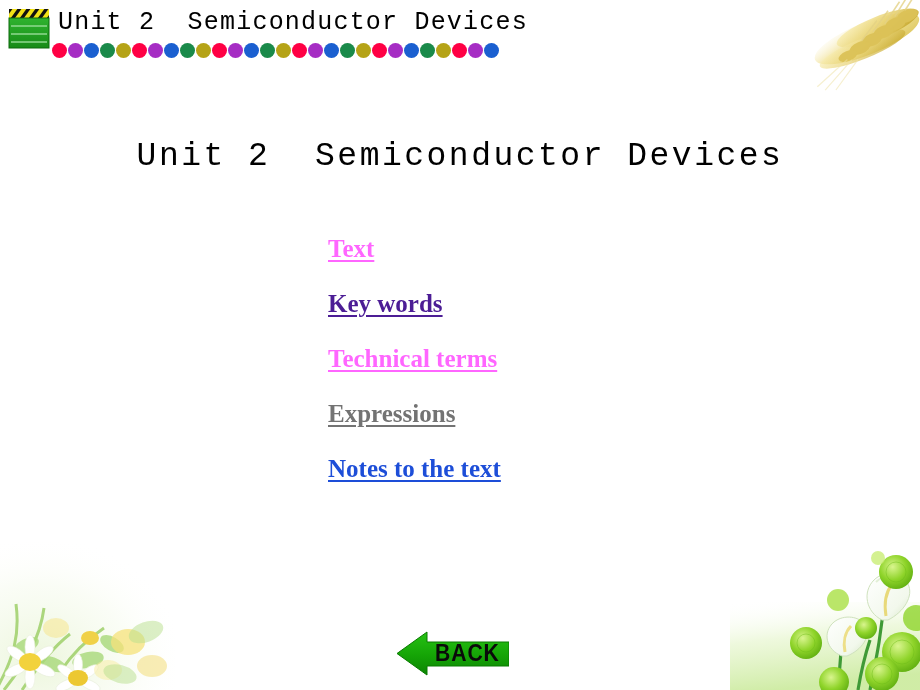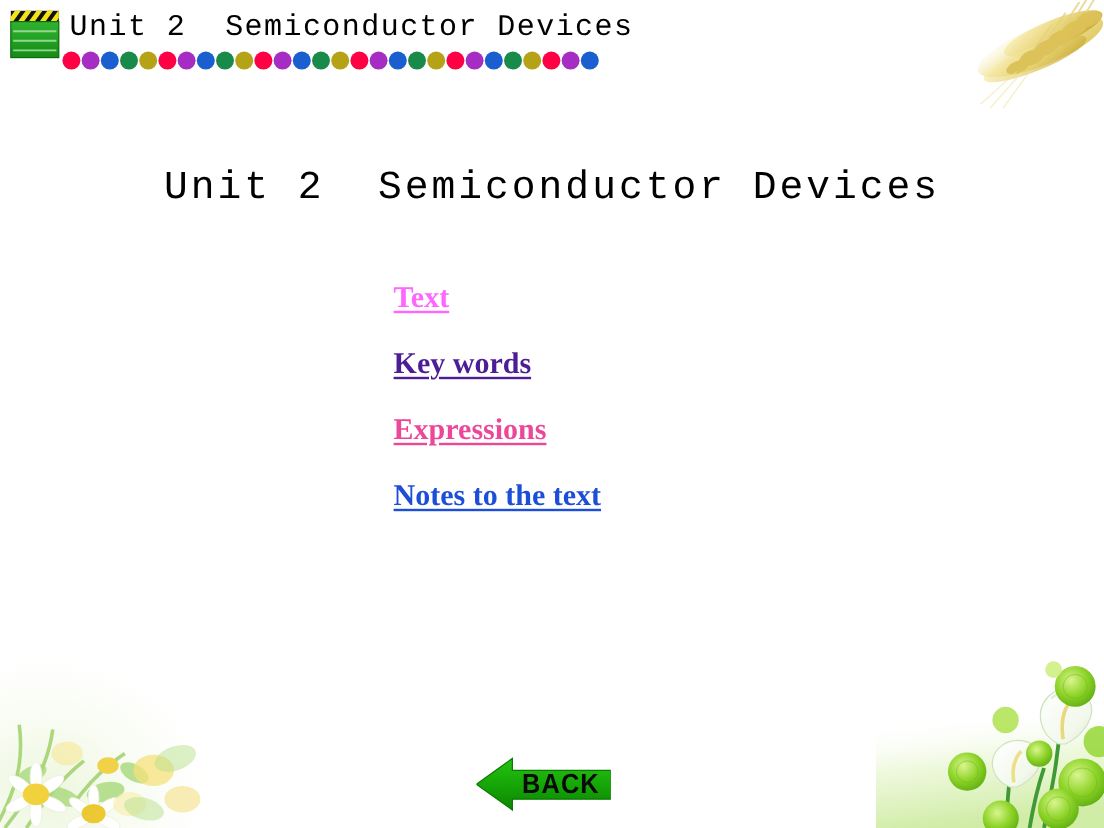--- a/index.html
+++ b/index.html
@@ -265,21 +265,22 @@
         <span class="dot" style="background: rgb(166, 45, 196);"></span>
         <span class="dot" style="background: rgb(26, 95, 208);"></span>
       </div>
   </div>
 
   <div class="main-title">Unit 2  Semiconductor Devices</div>
 
   <div class="link-list">
     <a class="link-item" style="color: rgb(255, 102, 255);">Text</a>
     <a class="link-item" style="color: #4c1d95;">Key words</a>
-    <a class="link-item" style="color: #ec4899; margin-top: 12px;">Expressions</a>
+    <a class="link-item" style="color: rgb(255, 102, 255);">Technical terms</a>
+    <a class="link-item" style="color: #737373; margin-top: 12px;">Expressions</a>
     <a class="link-item" style="color: #1d4ed8;">Notes to the text</a>
   </div>
 
   <div class="flowers-left">
     <svg width="175" height="148" viewBox="0 0 175 148">
       <defs>
         <radialGradient id="dHaze" cx="22%" cy="80%" r="85%">
           <stop offset="0%" stop-color="#eaf5d8" stop-opacity="0.9"></stop>
           <stop offset="60%" stop-color="#f6fbee" stop-opacity="0.55"></stop>
           <stop offset="100%" stop-color="#ffffff" stop-opacity="0"></stop>

